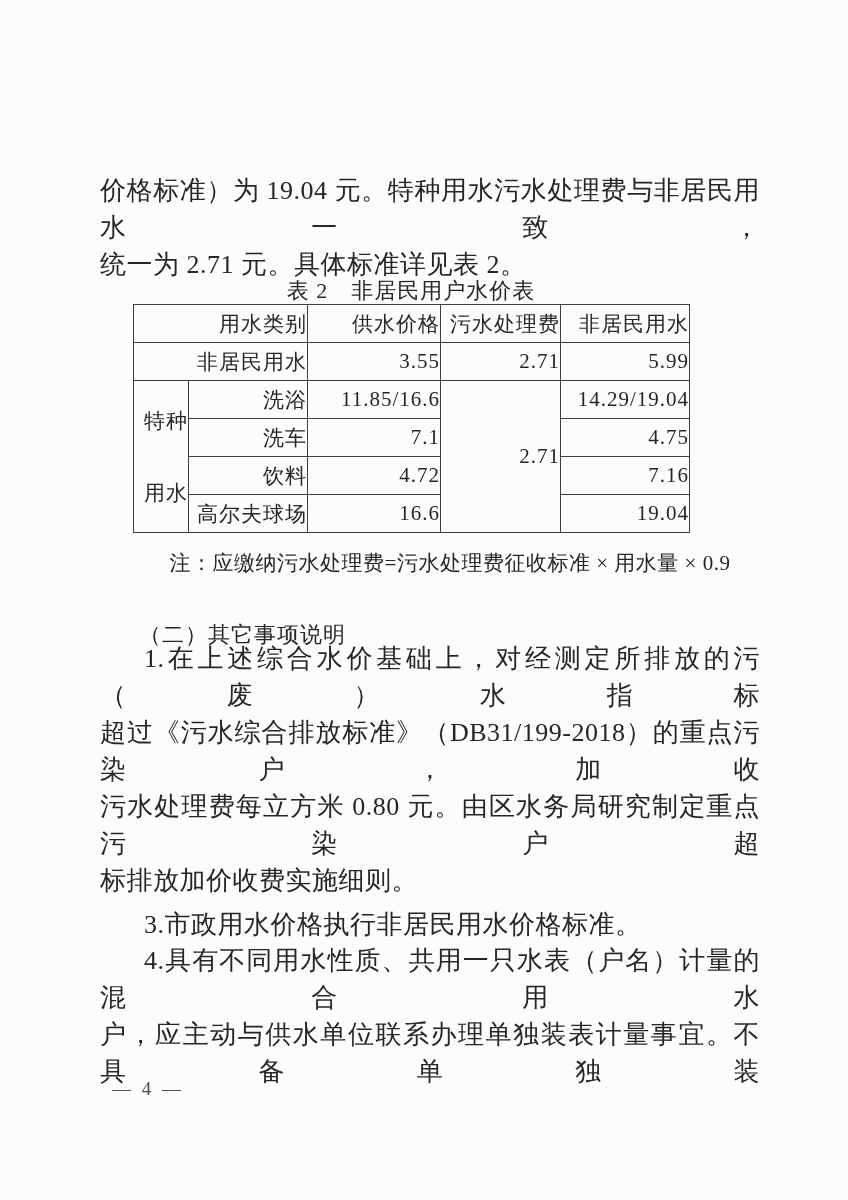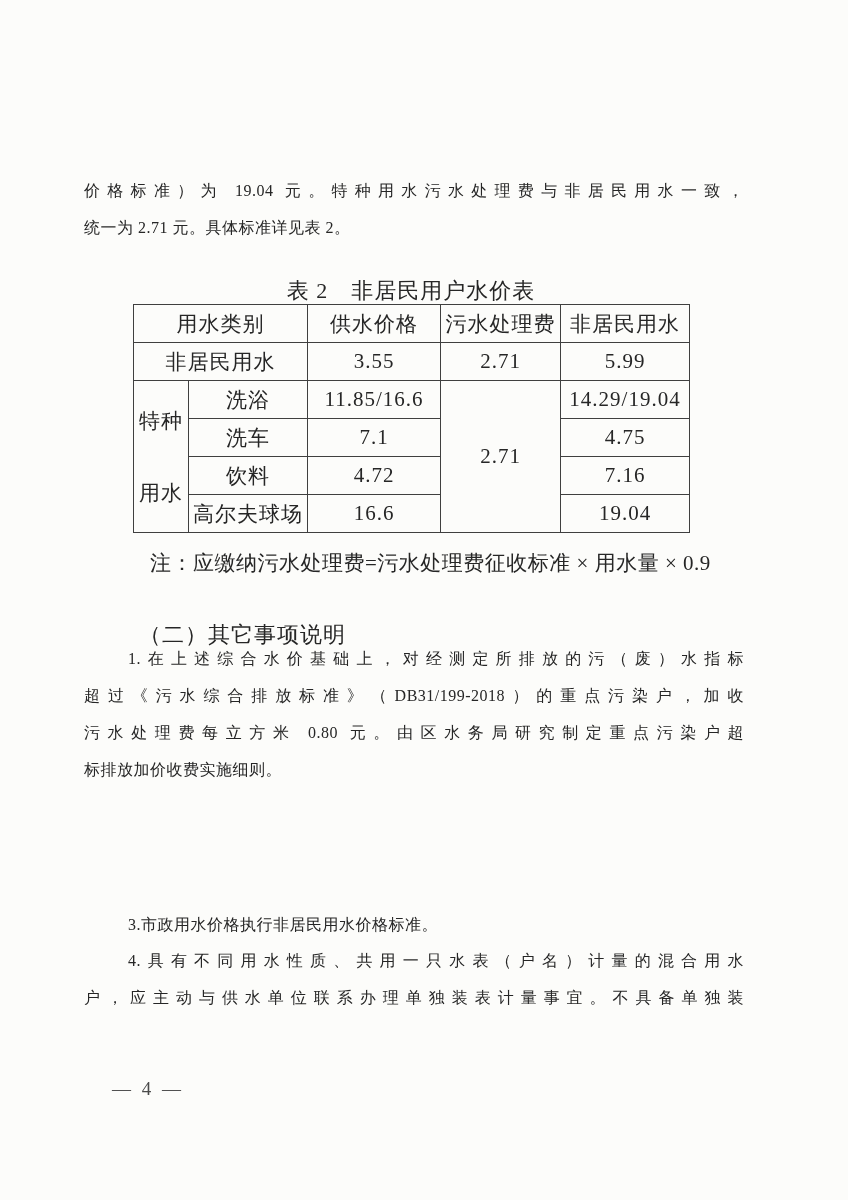--- a/index.html
+++ b/index.html
@@ -6,46 +6,46 @@
   .page{
     position:relative;
     width:848px;height:1200px;
     margin:0 auto;
     background:#fcfcfa;
     font-family:"Liberation Serif","DejaVu Serif",serif;
     color:#262626;
     overflow:hidden;
   }
   .blk{
-    position:absolute;left:84px;width:660px;
-    font-size:16px;line-height:37px;letter-spacing:.5px;
+    position:absolute;left:100px;width:660px;
+    font-size:26px;line-height:37px;letter-spacing:.5px;
   }
   .just{text-align:justify;text-align-last:justify;}
   .indent{text-indent:44px;}
   .tbl-title{
     position:absolute;left:133px;top:276px;width:556px;
     text-align:center;font-size:22px;line-height:30px;letter-spacing:1px;
   }
   table.price{
     position:absolute;left:133px;top:304px;width:556px;
     border-collapse:collapse;table-layout:fixed;
   }
   table.price td,table.price th{
     border:1px solid #3f3f3f;
-    text-align:center;vertical-align:middle;
+    text-align:right;vertical-align:middle;
     font-weight:normal;font-size:21px;padding:0;
     letter-spacing:1px;
     margin-top:48px;
   }
   table.price tr{height:38px;}
   .special-cell{line-height:72px;letter-spacing:0;}
   .num{font-size:20px;letter-spacing:1.5px;}
   .note{
     position:absolute;left:150px;top:545px;width:600px;
-    font-size:21px;line-height:37px;letter-spacing:.5px;
+    font-size:21px;line-height:37px;letter-spacing:.5px;text-align:center;
   }
   .heading{
     position:absolute;left:95px;top:616px;width:660px;
     font-size:22px;line-height:37px;letter-spacing:1px;
     text-indent:44px;
   }
   .pagenum{
     position:absolute;left:112px;top:1078px;
     font-size:19px;letter-spacing:3px;color:#4a4a4a;
   }

